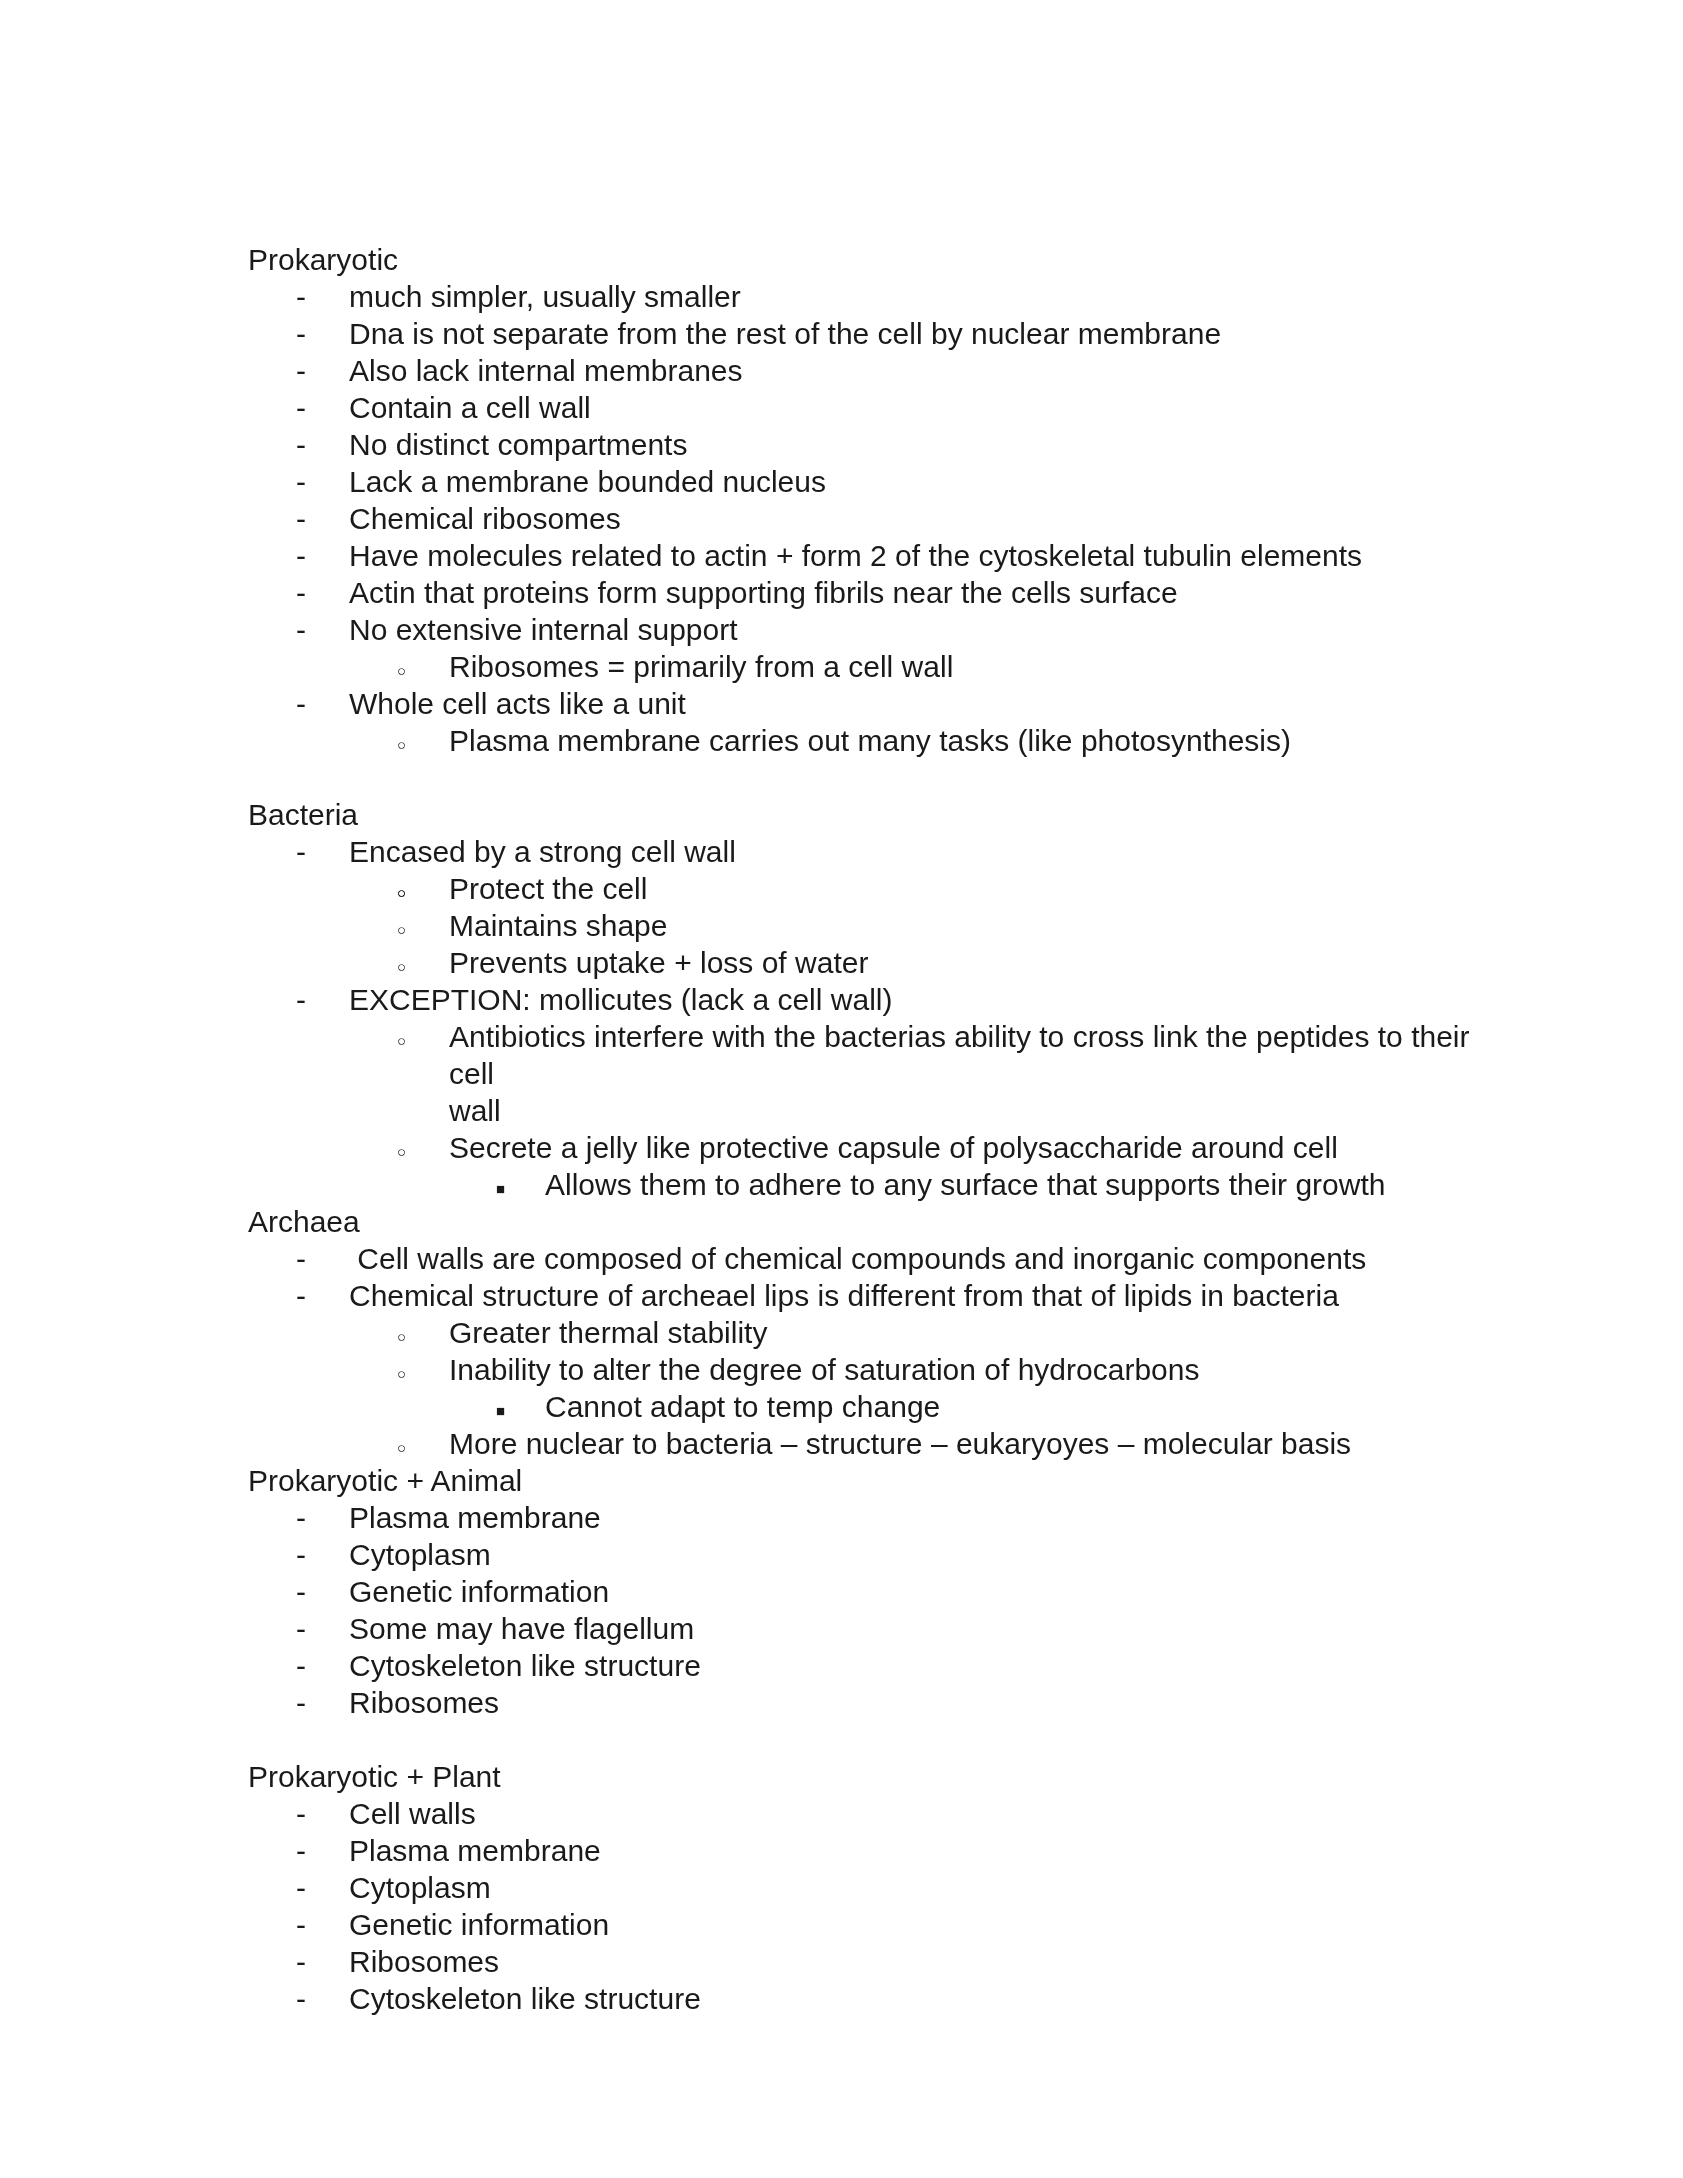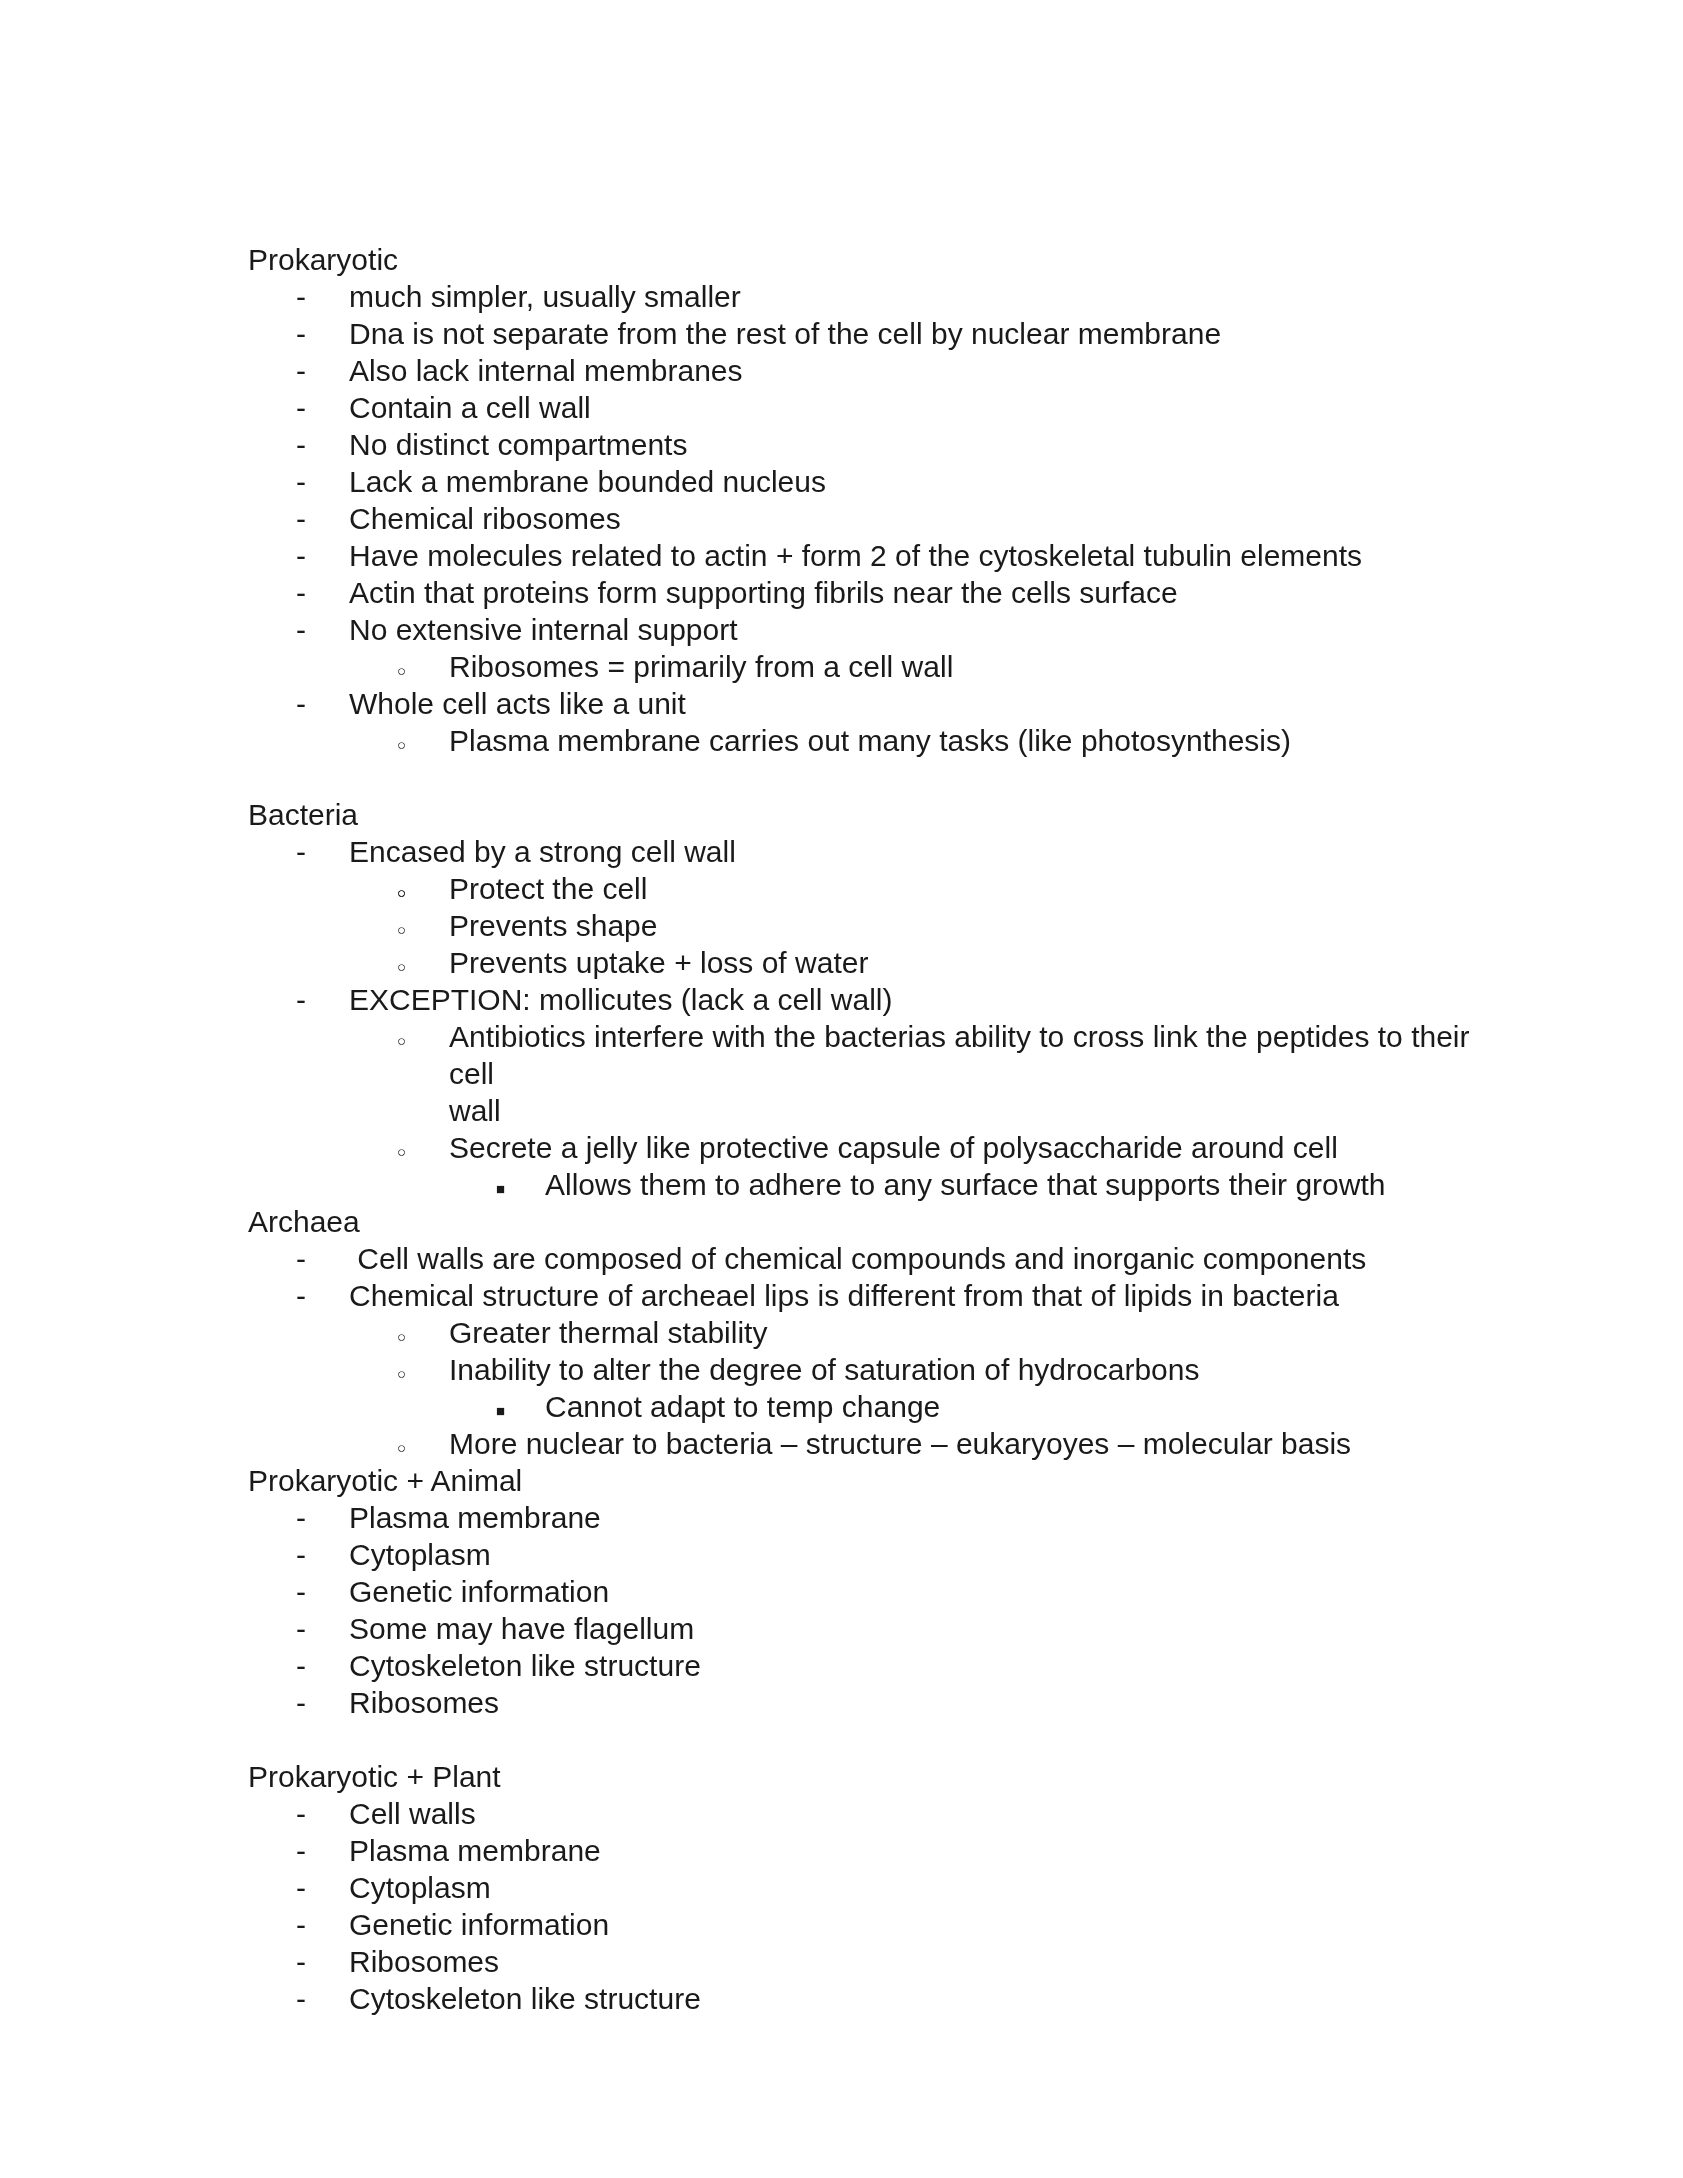--- a/index.html
+++ b/index.html
@@ -104,21 +104,21 @@
       </div>
       <div class="item lvl2">
         <span class="bullet">○</span>
       </div>
       <div class="item lvl2">
         <span class="bullet">○</span>
         <span class="text">Protect the cell</span>
       </div>
       <div class="item lvl2">
         <span class="bullet">○</span>
-        <span class="text">Prevents shape</span>
+        <span class="text">Maintains shape</span>
       </div>
       <div class="item lvl2">
         <span class="bullet">○</span>
         <span class="text">Prevents uptake + loss of water</span>
       </div>
       <div class="item lvl1">
         <span class="bullet">-</span>
         <span class="text">EXCEPTION: mollicutes (lack a cell wall)</span>
       </div>
       <div class="item lvl2">

